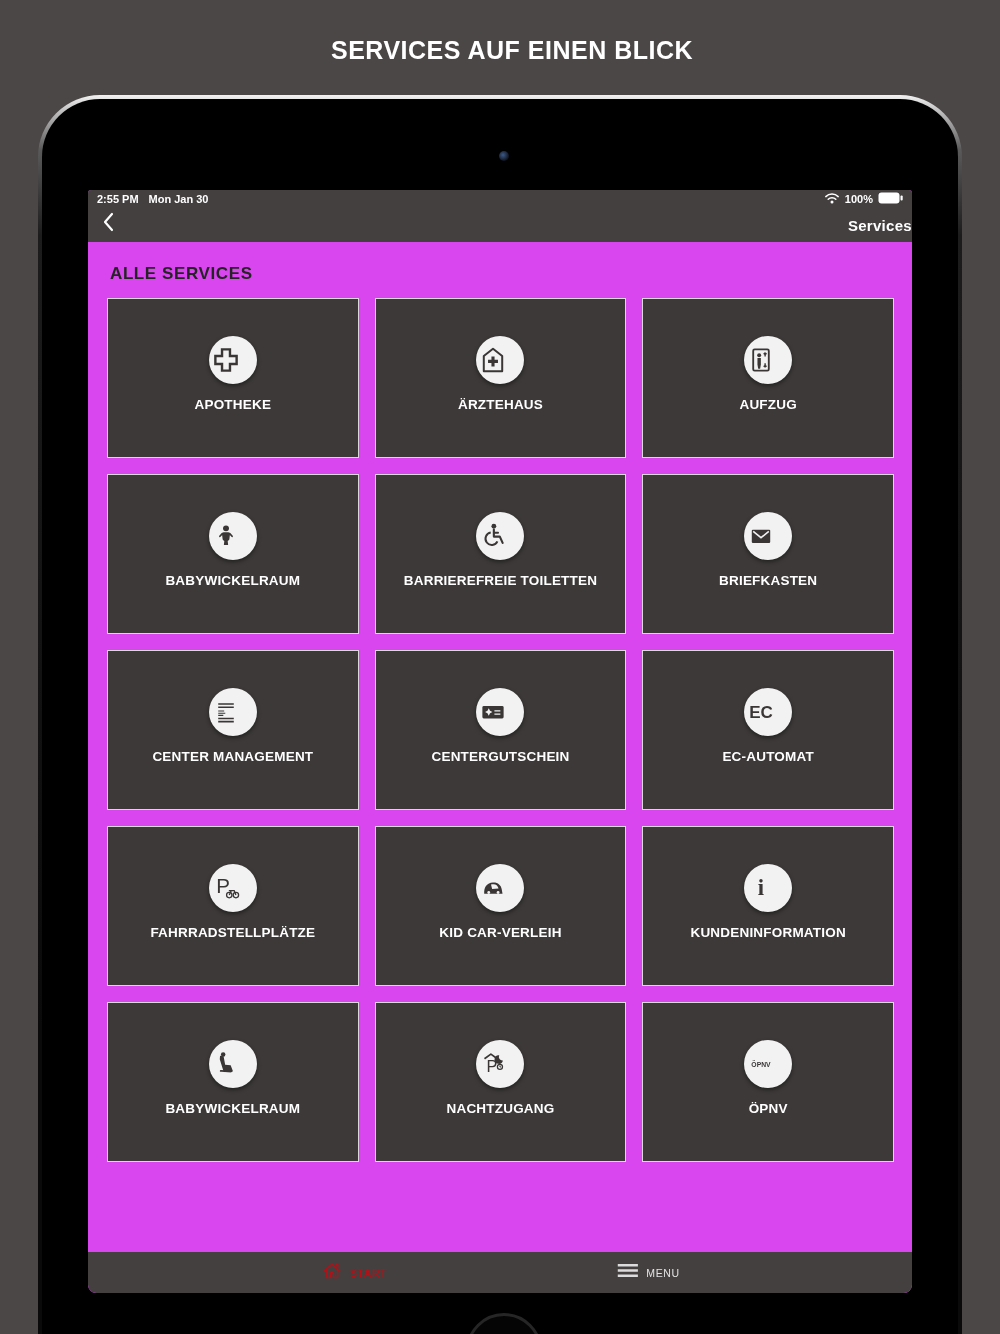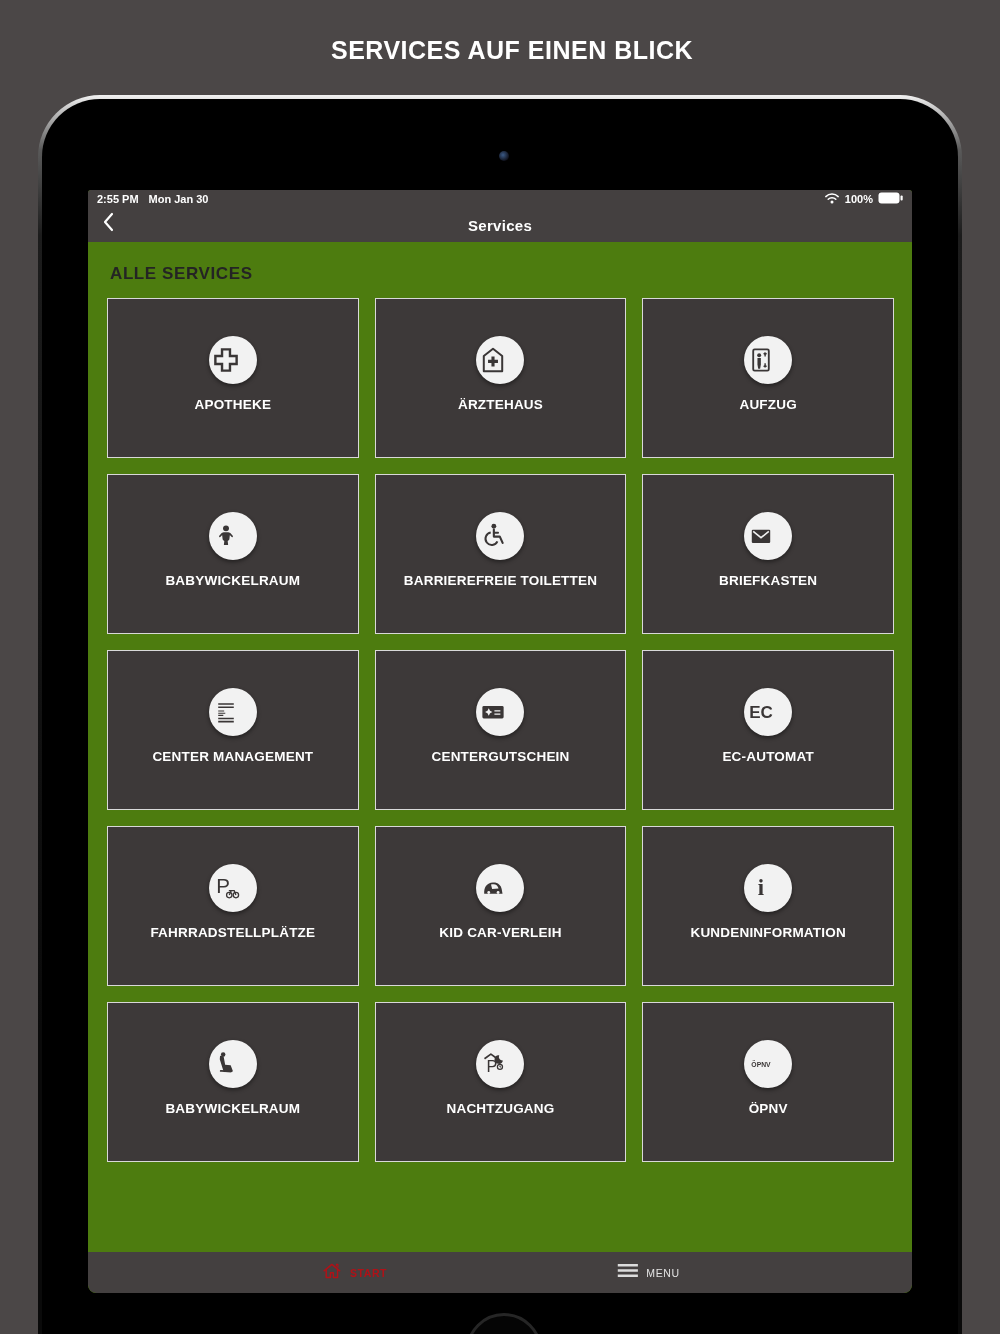--- a/index.html
+++ b/index.html
@@ -14,28 +14,28 @@
     border-radius:62px; padding:4px;
     background:linear-gradient(180deg,#f2f2f2 0%,#b9b9b9 1.2%,#5a5a5a 3.5%,#1c1c1c 9%,#0a0a0a 60%); }
   .tablet-body { width:100%; height:100%; background:#000; border-radius:58px; position:relative; }
   .camera { position:absolute; left:457px; top:52px; width:10px; height:10px; border-radius:50%;
     background:radial-gradient(circle at 40% 40%, #3b5a86 0%, #10121d 70%); }
   .home-button { position:absolute; left:424px; top:1214px; width:76px; height:76px;
     border-radius:50%; background:#050505; border:3px solid #262626; }
 
   
   .screen { position:absolute; left:46px; top:91px; width:824px; height:1103px;
-    background:#4d7c0f; border-radius:3px 3px 8px 8px; overflow:hidden; }
+    background:#d946ef; border-radius:3px 3px 8px 8px; overflow:hidden; }
 
   .app-header { height:52px; background:#444040; position:relative; }
   .status-bar { height:18px; display:flex; align-items:center; justify-content:space-between;
     padding:0 9px; color:#fff; font-size:11px; font-weight:bold; }
   .status-left { display:flex; gap:10px; }
   .status-right { display:flex; align-items:center; gap:5px; }
-  .nav-bar { height:34px; position:relative; display:flex; align-items:center; justify-content:center; }
+  .nav-bar { height:34px; position:relative; display:flex; align-items:center; justify-content:flex-end; }
   .nav-title { color:#fff; font-size:15px; font-weight:bold; letter-spacing:0.3px; }
   .back-btn { position:absolute; left:14px; top:3px; width:24px; height:26px; cursor:pointer;
     display:flex; align-items:center; }
 
   .search-section { height:73px; background:#ebebeb; position:relative; }
   .search-wrap { position:absolute; left:52px; top:20px; width:222px; height:34px;
     border-bottom:1px solid #9a9a9a; }
   .search-input { width:190px; height:100%; border:none; outline:none; background:transparent;
     font-family:"Liberation Sans", sans-serif; font-style:italic; font-size:15px; color:#555; }
   .search-input::placeholder { color:#6f6f6f; opacity:1; }

